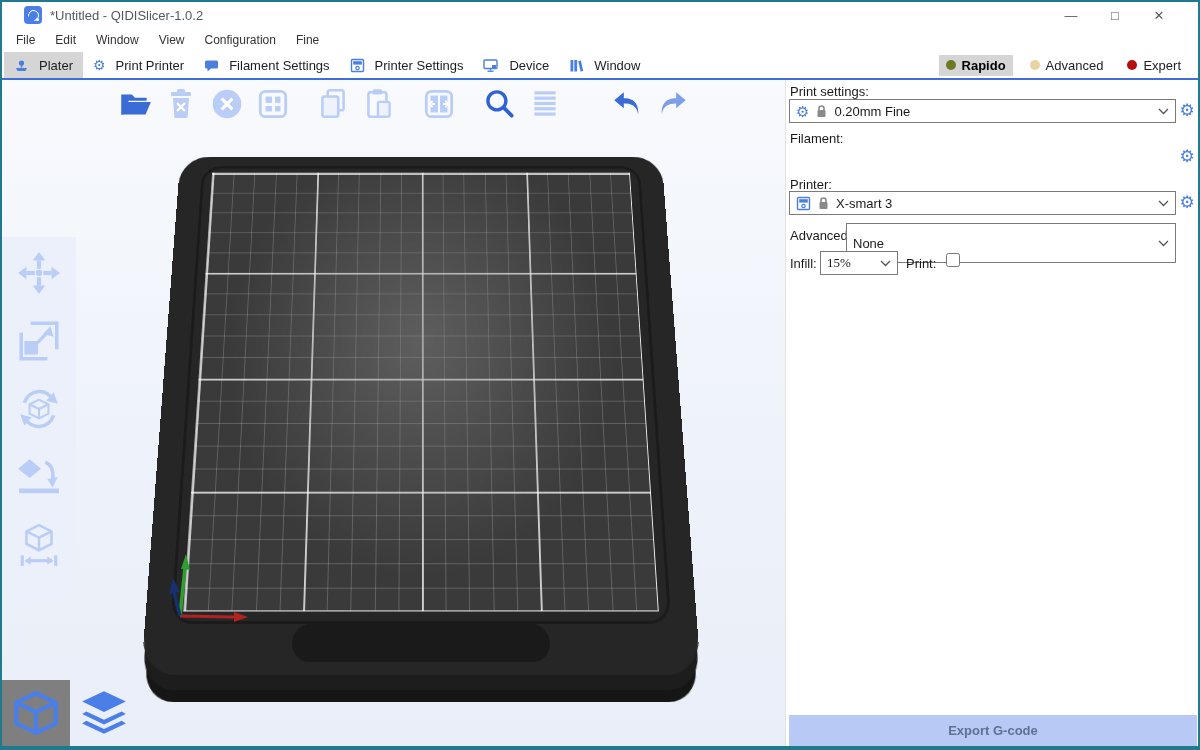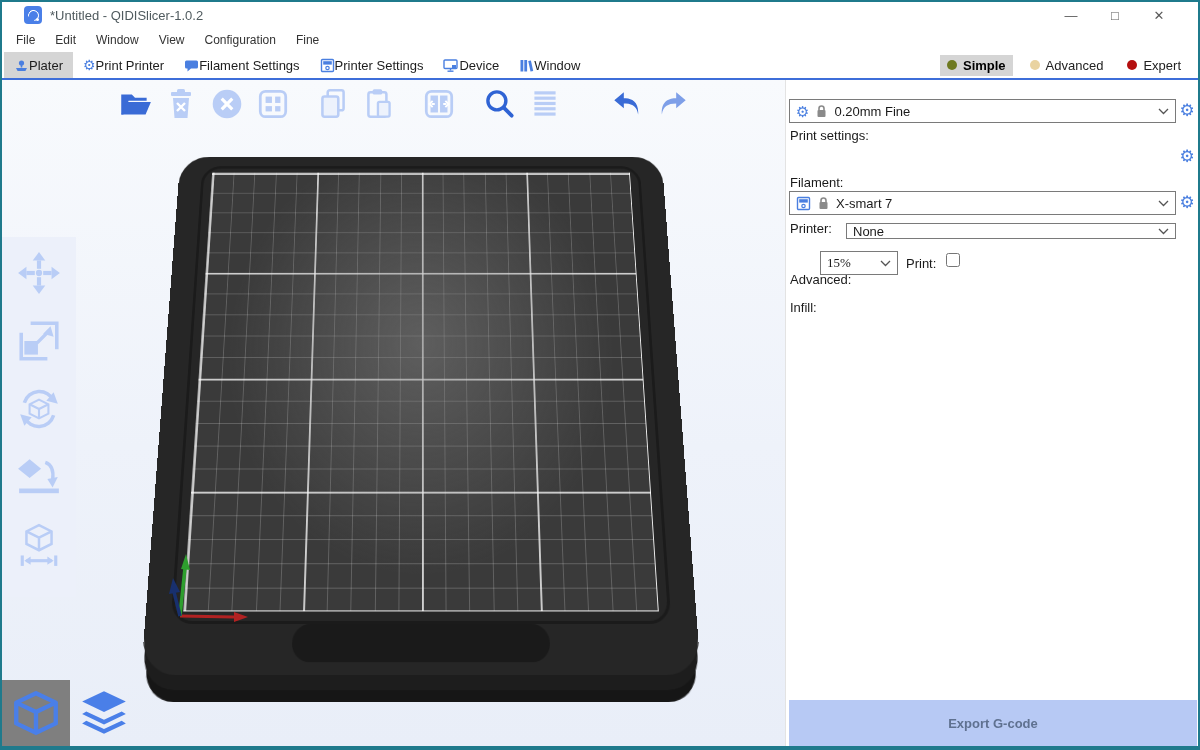--- a/index.html
+++ b/index.html
@@ -14,21 +14,21 @@
   .title-text{font-size:13px;color:#4f5a5e;}
   .win-controls{margin-left:auto;display:flex;align-items:center;gap:26px;padding-right:8px;}
   .win-btn{font-size:13px;color:#5a5a5a;width:18px;text-align:center;cursor:default;}
 
   
   .menubar{height:24px;display:flex;align-items:center;padding:0 4px;background:#fff;flex:0 0 auto;}
   .menu-item{font-size:12px;color:#333;padding:2px 10px;}
 
   
   .tabbar{height:26px;display:flex;align-items:center;background:#fff;flex:0 0 auto;padding:0 2px;}
-  .tab{display:flex;align-items:center;gap:0;font-size:13px;color:#1d1d1d;padding:4px 10px;height:18px;}
+  .tab{display:flex;align-items:center;gap:10px;font-size:13px;color:#1d1d1d;padding:4px 10px;height:18px;}
   .tab.active{background:#d5d5d5;}
   .tab svg{flex:0 0 auto;}
   .modes{margin-left:auto;display:flex;align-items:center;gap:10px;padding-right:8px;}
   .mode{display:flex;align-items:center;gap:6px;font-size:13px;color:#222;padding:3px 7px;}
   .mode.active{background:#d5d5d5;font-weight:bold;color:#000;}
   .mode-dot{width:10px;height:10px;border-radius:50%;background:#999;}
   .tab-underline{height:2px;background:#3e6ed9;flex:0 0 auto;}
 
   
   .main{flex:1;display:flex;min-height:0;}
@@ -57,31 +57,31 @@
       repeating-linear-gradient(to bottom, rgba(255,255,255,.2) 0 1px, transparent 1px 24px);}
   .axes{position:absolute;left:140px;top:420px;pointer-events:none;}
 
   
   .view-buttons{position:absolute;left:0;bottom:0;display:flex;}
   .view-btn{width:68px;height:66px;display:flex;align-items:center;justify-content:center;background:transparent;}
   .view-btn.active{background:#7f7f7f;}
 
   
   .sidebar{position:relative;flex:1;background:#fff;border-left:1px solid #e3e3e3;min-width:0;}
-  .fld-label{position:absolute;left:4px;font-size:13px;color:#1a1a1a;margin-top:44px;}
+  .fld-label{position:absolute;left:4px;font-size:13px;color:#1a1a1a;}
   .combo{position:absolute;left:3px;right:22px;height:24px;border:1px solid #7a7a7a;background:#fff;display:flex;align-items:center;padding:0 6px;box-sizing:border-box;gap:7px;font-size:13px;color:#1a1a1a;}
   .combo .chev{margin-left:auto;}
   .gear-ext{position:absolute;right:2px;width:18px;height:18px;color:#4a7fe0;font-size:17px;line-height:18px;text-align:center;}
   .gear-in{color:#4a7fe0;font-size:15px;line-height:15px;}
   .swatch{width:24px;height:15px;border:1px solid #2468c0;box-sizing:border-box;}
-  .supports-combo{position:absolute;left:60px;right:22px;height:16px;}
+  .supports-combo{position:absolute;left:60px;right:22px;height:40px;}
   .infill-combo{position:absolute;left:34px;width:78px;height:24px;right:auto;}
   .brim-label{position:absolute;left:120px;font-size:13px;color:#1a1a1a;}
   .brim-check{position:absolute;left:160px;width:14px;height:14px;margin:0;}
-  .export-btn{position:absolute;left:3px;right:1px;bottom:0;height:46px;background:#b7c9f4;color:#5f7190;font-weight:bold;font-size:13px;display:flex;align-items:center;justify-content:center;}
+  .export-btn{position:absolute;left:3px;right:1px;bottom:0;height:31px;background:#b7c9f4;color:#5f7190;font-weight:bold;font-size:13px;display:flex;align-items:center;justify-content:center;}
 </style>
 </head>
 <body>
 
 <div class="window">
 
   <div class="titlebar">
     <div class="app-icon"></div>
     <div class="title-text">*Untitled - QIDISlicer-1.0.2</div>
     <div class="win-controls">
@@ -141,21 +141,21 @@
           <rect x="1.5" y="2" width="2.8" height="11.5" fill="#4a7fe0"></rect>
           <rect x="5.3" y="2" width="2.8" height="11.5" fill="#4a7fe0"></rect>
           <polygon points="9.2,3 11.9,2.4 14.2,13 11.5,13.6" fill="#4a7fe0"></polygon>
         </svg>
       <span>Window</span>
     </div>
 
     <div class="modes">
       <div class="mode active">
         <span class="mode-dot" style="background: rgb(110, 122, 32);"></span>
-        <span>Simple</span>
+        <span>Rapido</span>
       </div>
       <div class="mode">
         <span class="mode-dot" style="background: rgb(233, 211, 161);"></span>
         <span>Advanced</span>
       </div>
       <div class="mode">
         <span class="mode-dot" style="background: rgb(180, 15, 15);"></span>
         <span>Expert</span>
       </div>
     </div>
@@ -361,21 +361,21 @@
       <div class="combo" style="top:111px;">
         <svg width="15" height="15" viewBox="0 0 15 15">
             <rect x="1.5" y="1.5" width="12" height="12" rx="1" fill="none" stroke="#4a7fe0" stroke-width="1.4"></rect>
             <rect x="3.2" y="3.2" width="8.6" height="3.4" fill="#4a7fe0"></rect>
             <circle cx="7.5" cy="10" r="1.7" fill="none" stroke="#4a7fe0" stroke-width="1.2"></circle>
           </svg>
         <svg width="11" height="14" viewBox="0 0 11 14">
             <path d="M3 6 V4.5 a2.5 2.5 0 0 1 5 0 V6" fill="none" stroke="#8a8a8a" stroke-width="1.6"></path>
             <rect x="1.5" y="6" width="8" height="7" rx="1" fill="#8a8a8a"></rect>
           </svg>
-        <span>X-smart 7</span>
+        <span>X-smart 3</span>
         <svg class="chev" width="11" height="7" viewBox="0 0 11 7">
             <polyline points="1,1 5.5,5.5 10,1" fill="none" stroke="#555" stroke-width="1.3"></polyline>
           </svg>
       </div>
       <div class="gear-ext" style="top:114px;">⚙</div>
 
       <div class="fld-label" style="top:148px;">Advanced:</div>
       <div class="combo supports-combo" style="top:143px;">
         <span>None</span>
         <svg class="chev" width="11" height="7" viewBox="0 0 11 7">

